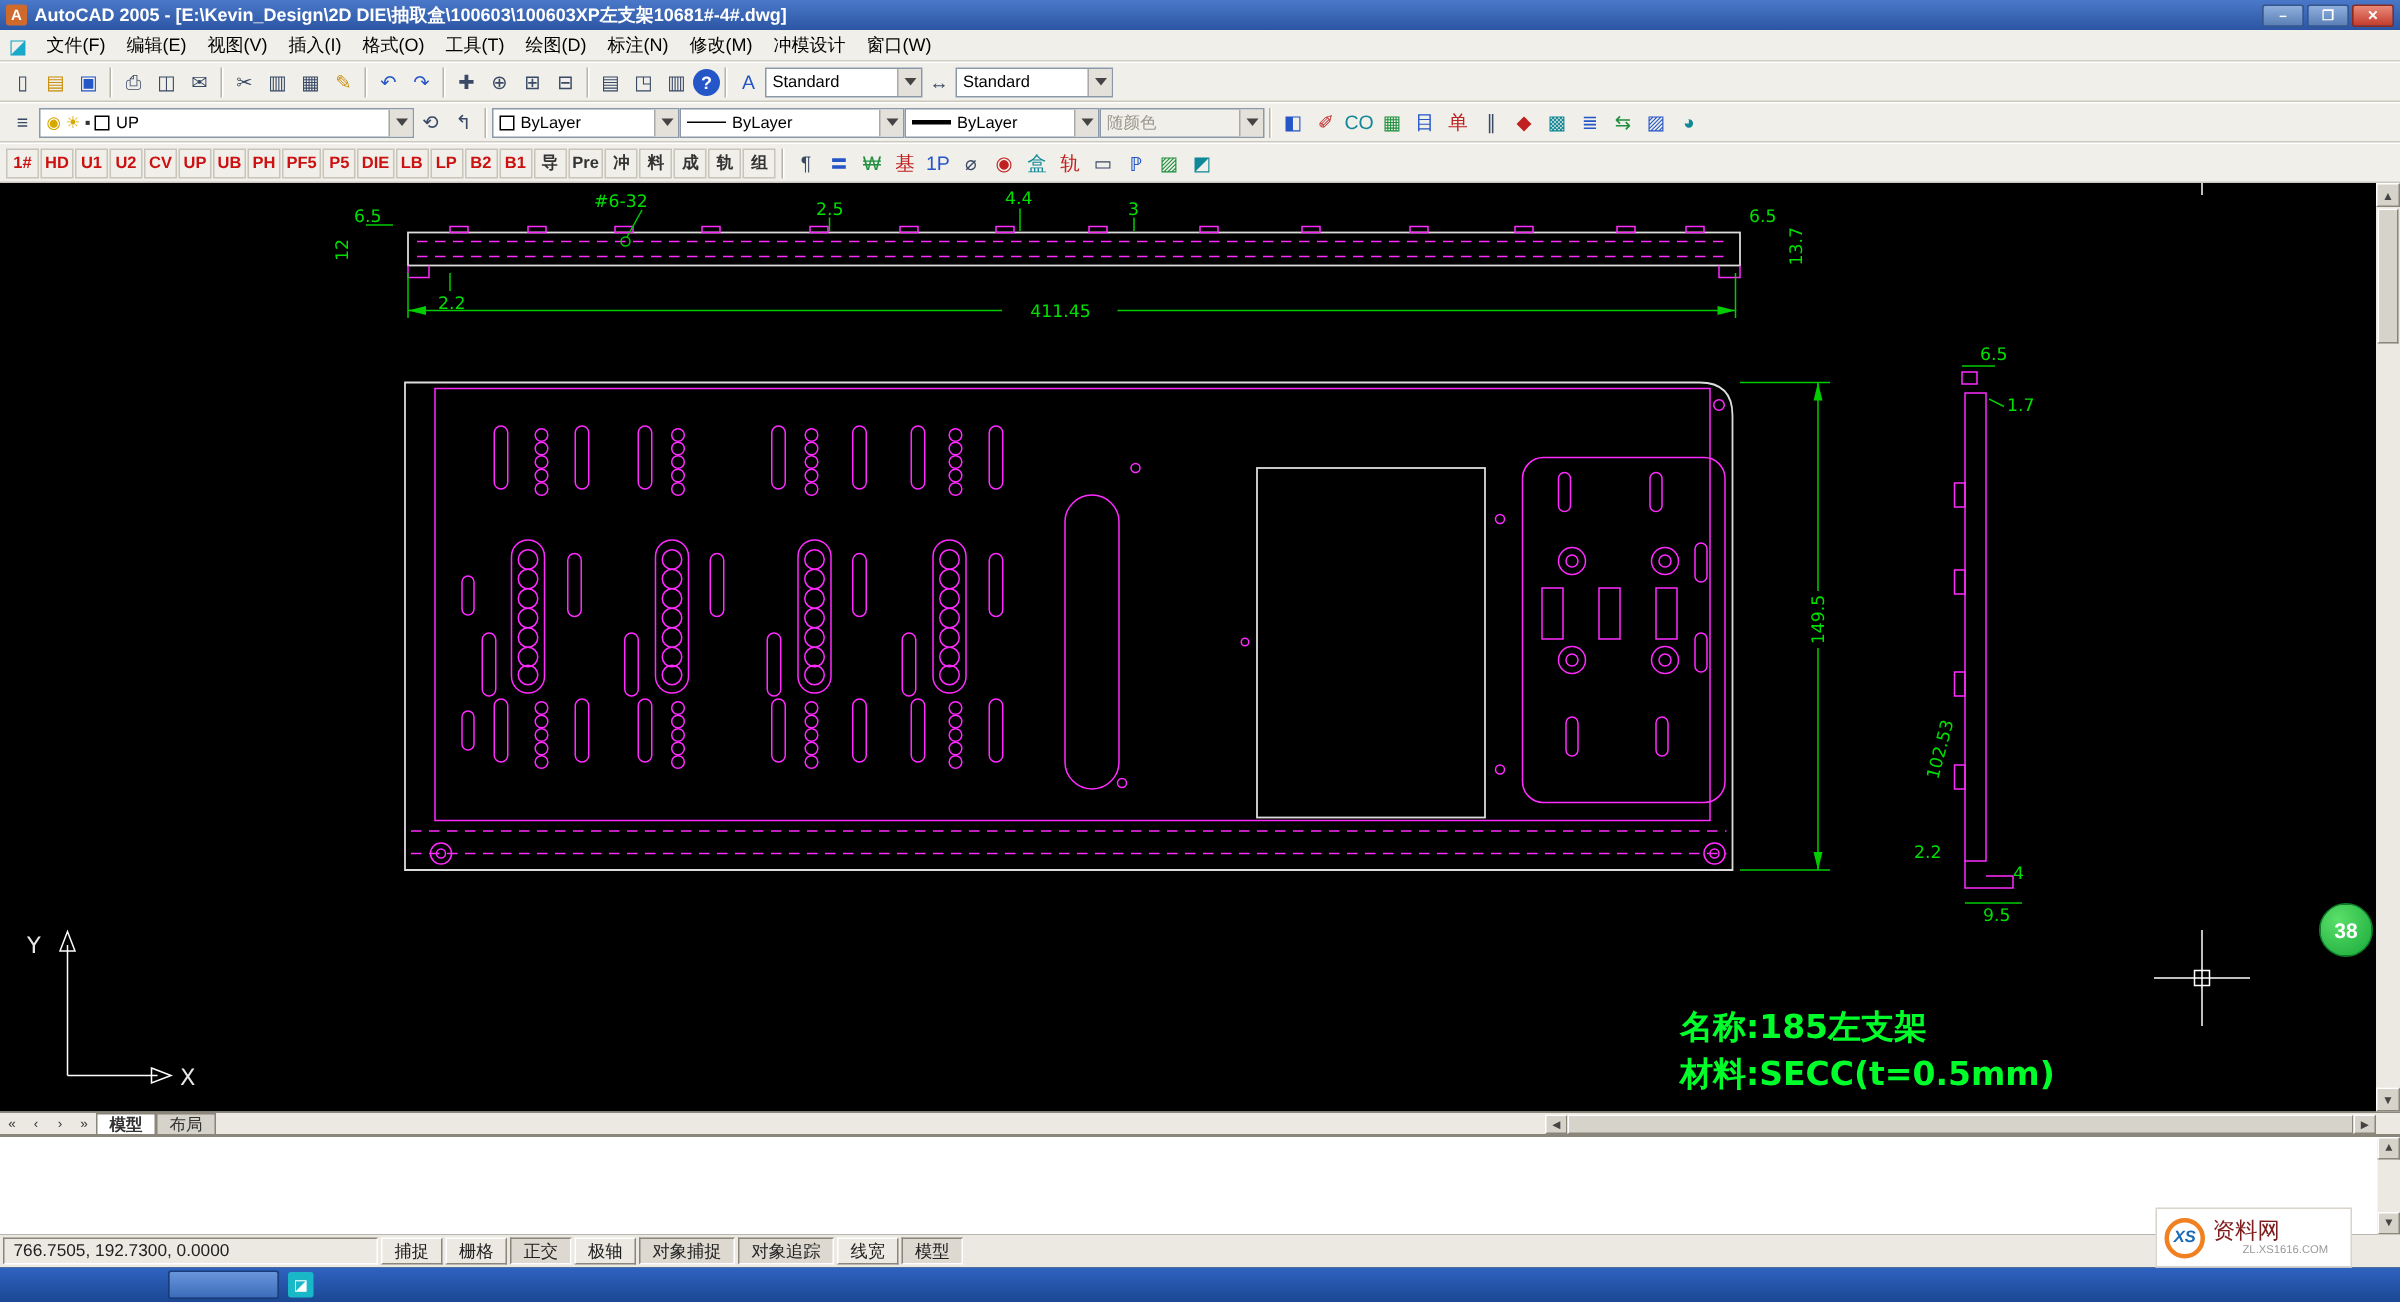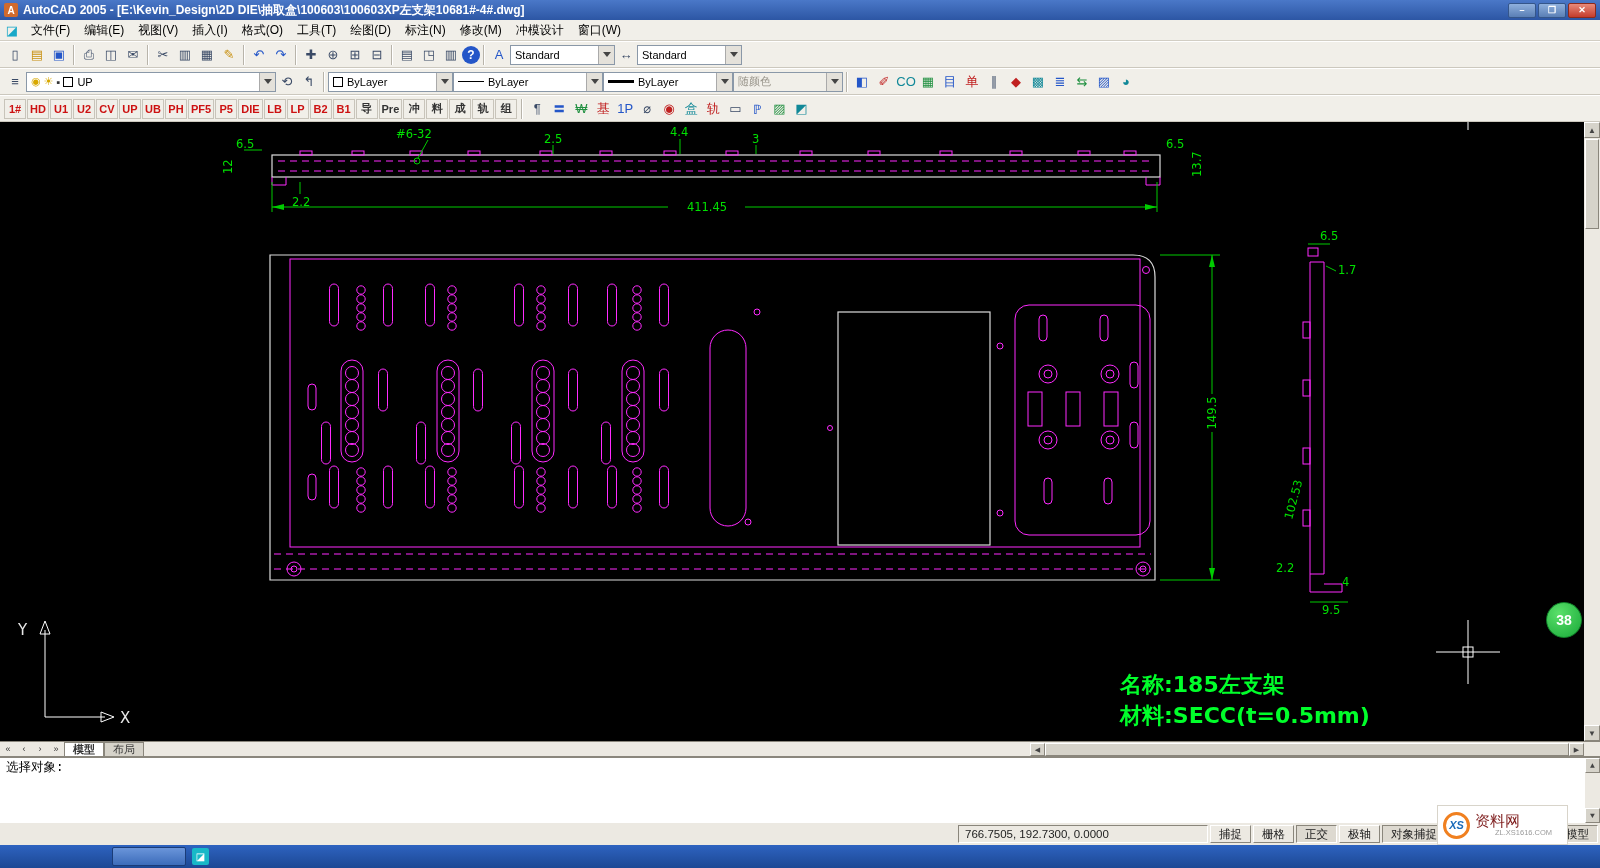--- a/index.html
+++ b/index.html
@@ -97,21 +97,21 @@
   
   .cmdwin { position:absolute; top:756px; left:0; width:1600px; height:67px; background:#fff;
     border-top:2px solid #8a867c; font-family:"Liberation Mono", monospace; font-size:12.5px; color:#000; }
   .cmdline { padding:1px 6px; white-space:pre; }
   .cmdline.active { border-top:1px solid #aaa; }
   .cmdscroll { position:absolute; right:0; top:0; width:15px; height:65px; background:#ece9e2; }
   .cmdscroll .down { position:absolute; bottom:0; }
 
   
   .statusbar { position:absolute; top:823px; left:0; width:1600px; height:22px; background:#ece9e2;
-    display:flex; align-items:center; font-size:11.5px; padding:0 2px; gap:2px;justify-content:flex-end; }
+    display:flex; align-items:center; font-size:11.5px; padding:0 2px; gap:2px; }
   .coords { width:250px; height:18px; border:1px solid; border-color:#8a867c #fff #fff #8a867c;
     display:flex; align-items:center; padding:0 6px; color:#222; }
   .stbtn { height:18px; padding:0 8px; display:flex; align-items:center; justify-content:center;
     border:1px solid; border-color:#fff #8a867c #8a867c #fff; background:#ece9e2; color:#222; }
   .stbtn.pressed { border-color:#8a867c #fff #fff #8a867c; background:#ddd9d0; }
 
   
   .taskbar { position:absolute; top:845px; left:0; width:1600px; height:23px;
     background:linear-gradient(#2e63c0,#1c4894); }
   .task-item { position:absolute; left:112px; top:2px; width:74px; height:19px;
@@ -522,21 +522,20 @@
     <span class="tab active">模型</span>
     <span class="tab">布局</span>
     <div class="hscroll">
       <span class="hbtn">◀</span>
       <span class="hthumb"></span>
       <span class="hbtn">▶</span>
     </div>
   </div>
 
   <div class="cmdwin">
-    <div class="cmdline">选择对象:</div>
     <div class="cmdscroll">
       <div class="sbtn" style="width:15px;height:15px">▲</div>
       <div class="sbtn down" style="width:15px;height:15px">▼</div>
     </div>
   </div>
 
   <div class="statusbar">
     <div class="coords">766.7505, 192.7300, 0.0000</div>
     <span class="stbtn">捕捉</span>
     <span class="stbtn">栅格</span>

